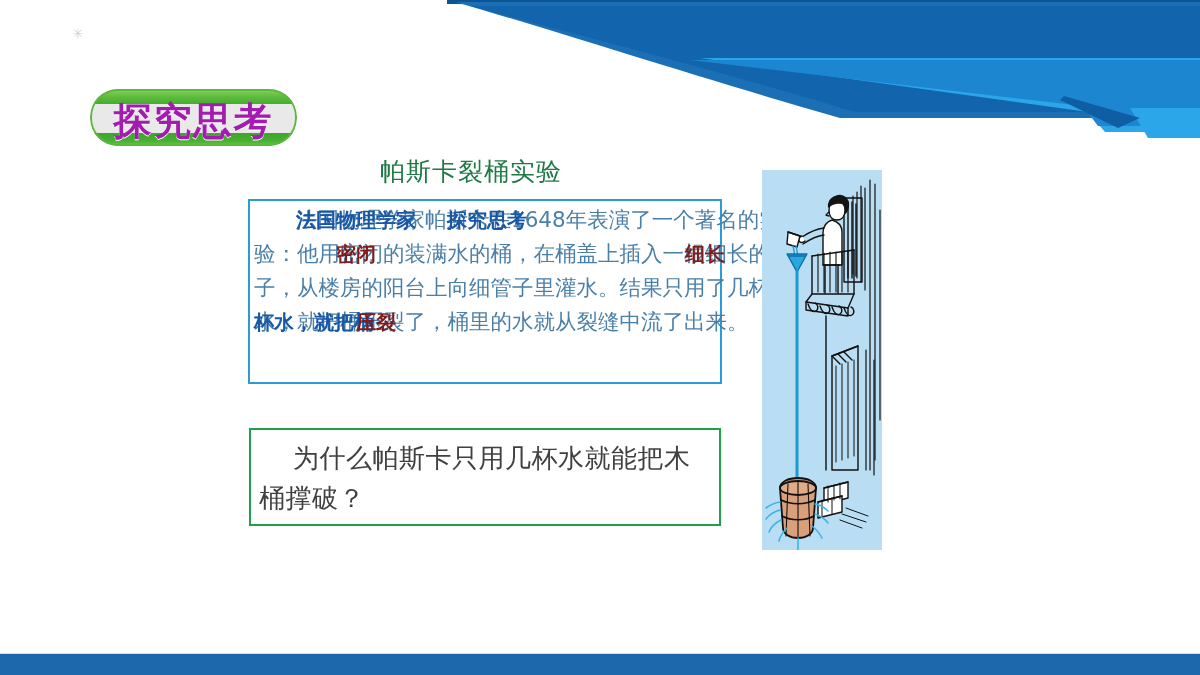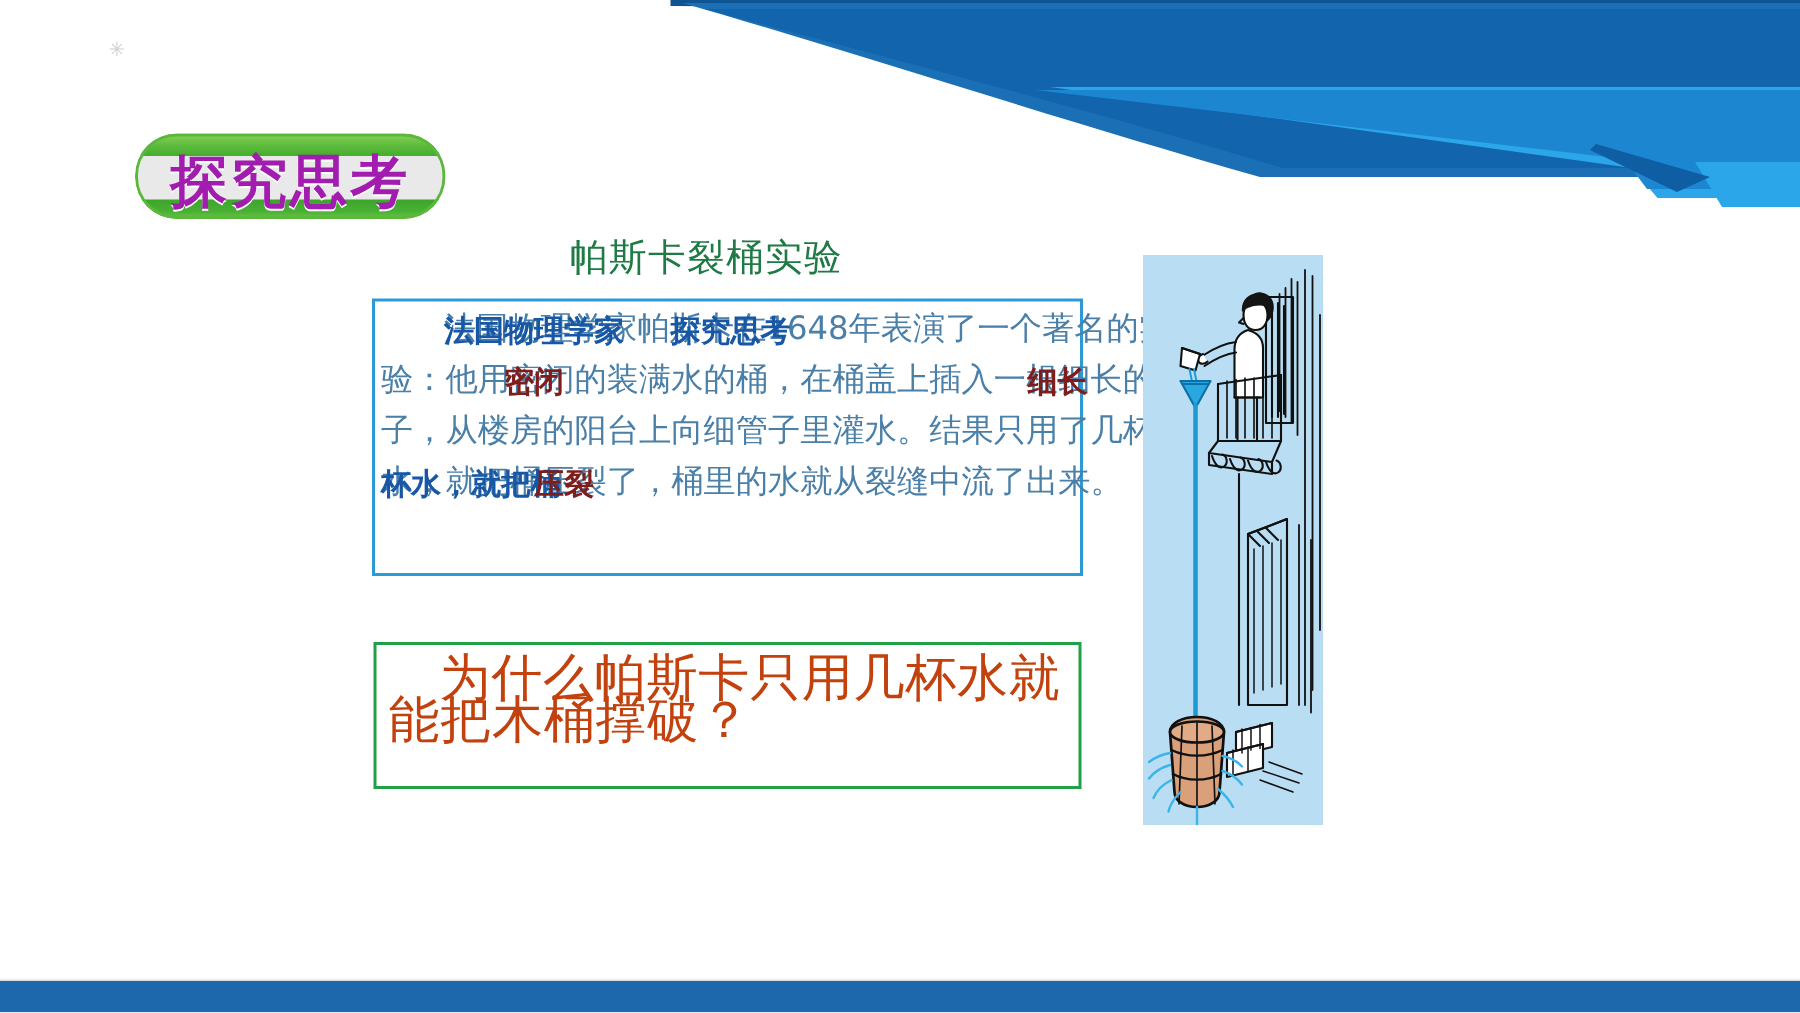--- a/index.html
+++ b/index.html
@@ -94,23 +94,23 @@
   .ov-5{left:4px;top:105px;}
   .ov-6{left:106px;top:105px;}
 
   
   .q-box{
     position:absolute;left:249px;top:428px;width:472px;height:98px;
     border:2px solid #21a04a;box-sizing:border-box;background:#fff;
   }
   .q-text{
     position:absolute;left:8px;top:8px;width:455px;
-    color:#c2410c;
-    font-family:"DejaVu Sans","Liberation Sans",sans-serif;
-    font-size:34px;line-height:28px;letter-spacing:0.5px;
+    color:#404040;
+    font-family:"DejaVu Sans","Liberation Sans",sans-serif;
+    font-size:26px;line-height:40px;letter-spacing:0.5px;
     text-indent:34px;
   }
 
   
   .illus{
     position:absolute;left:762px;top:170px;width:120px;height:380px;
     background:#b9ddf2;overflow:hidden;
   }
   .illus svg{display:block;}
 

